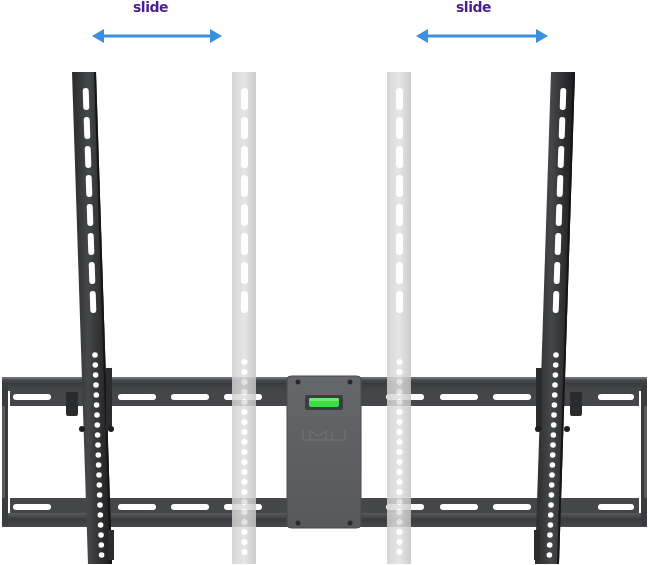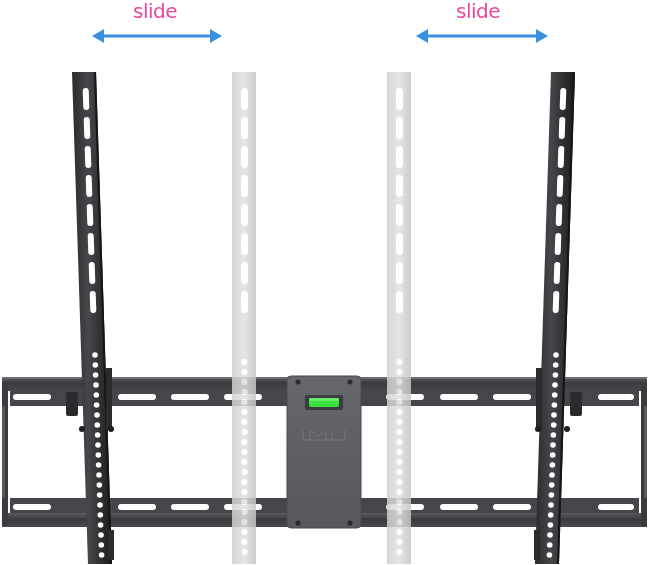--- a/index.html
+++ b/index.html
@@ -1,17 +1,17 @@
 <!DOCTYPE html>
 <html><head>
 <meta charset="utf-8">
 <style>
   html, body { margin: 0; padding: 0; background: #ffffff; }
   body { width: 649px; height: 565px; position: relative; overflow: hidden; font-family: "Liberation Sans", sans-serif; }
-  .label { position: absolute; font-weight: normal; font-size: 20px; color: #ec4899; font-family: "DejaVu Sans", sans-serif; letter-spacing: -0.5px; }
+  .label { position: absolute; font-weight: bold; font-size: 14px; color: #4c1d95; font-family: "DejaVu Sans", sans-serif; letter-spacing: -0.5px; }
   svg.scene { position: absolute; left: 0; top: 0; }
 </style>
 </head>
 <body>
 
 <div class="label" style="left:133px; top:-1px;">slide</div>
 <div class="label" style="left:456px; top:-1px;">slide</div>
 
 <svg class="scene" width="649" height="565" viewBox="0 0 649 565" xmlns="http://www.w3.org/2000/svg">
   <defs>

